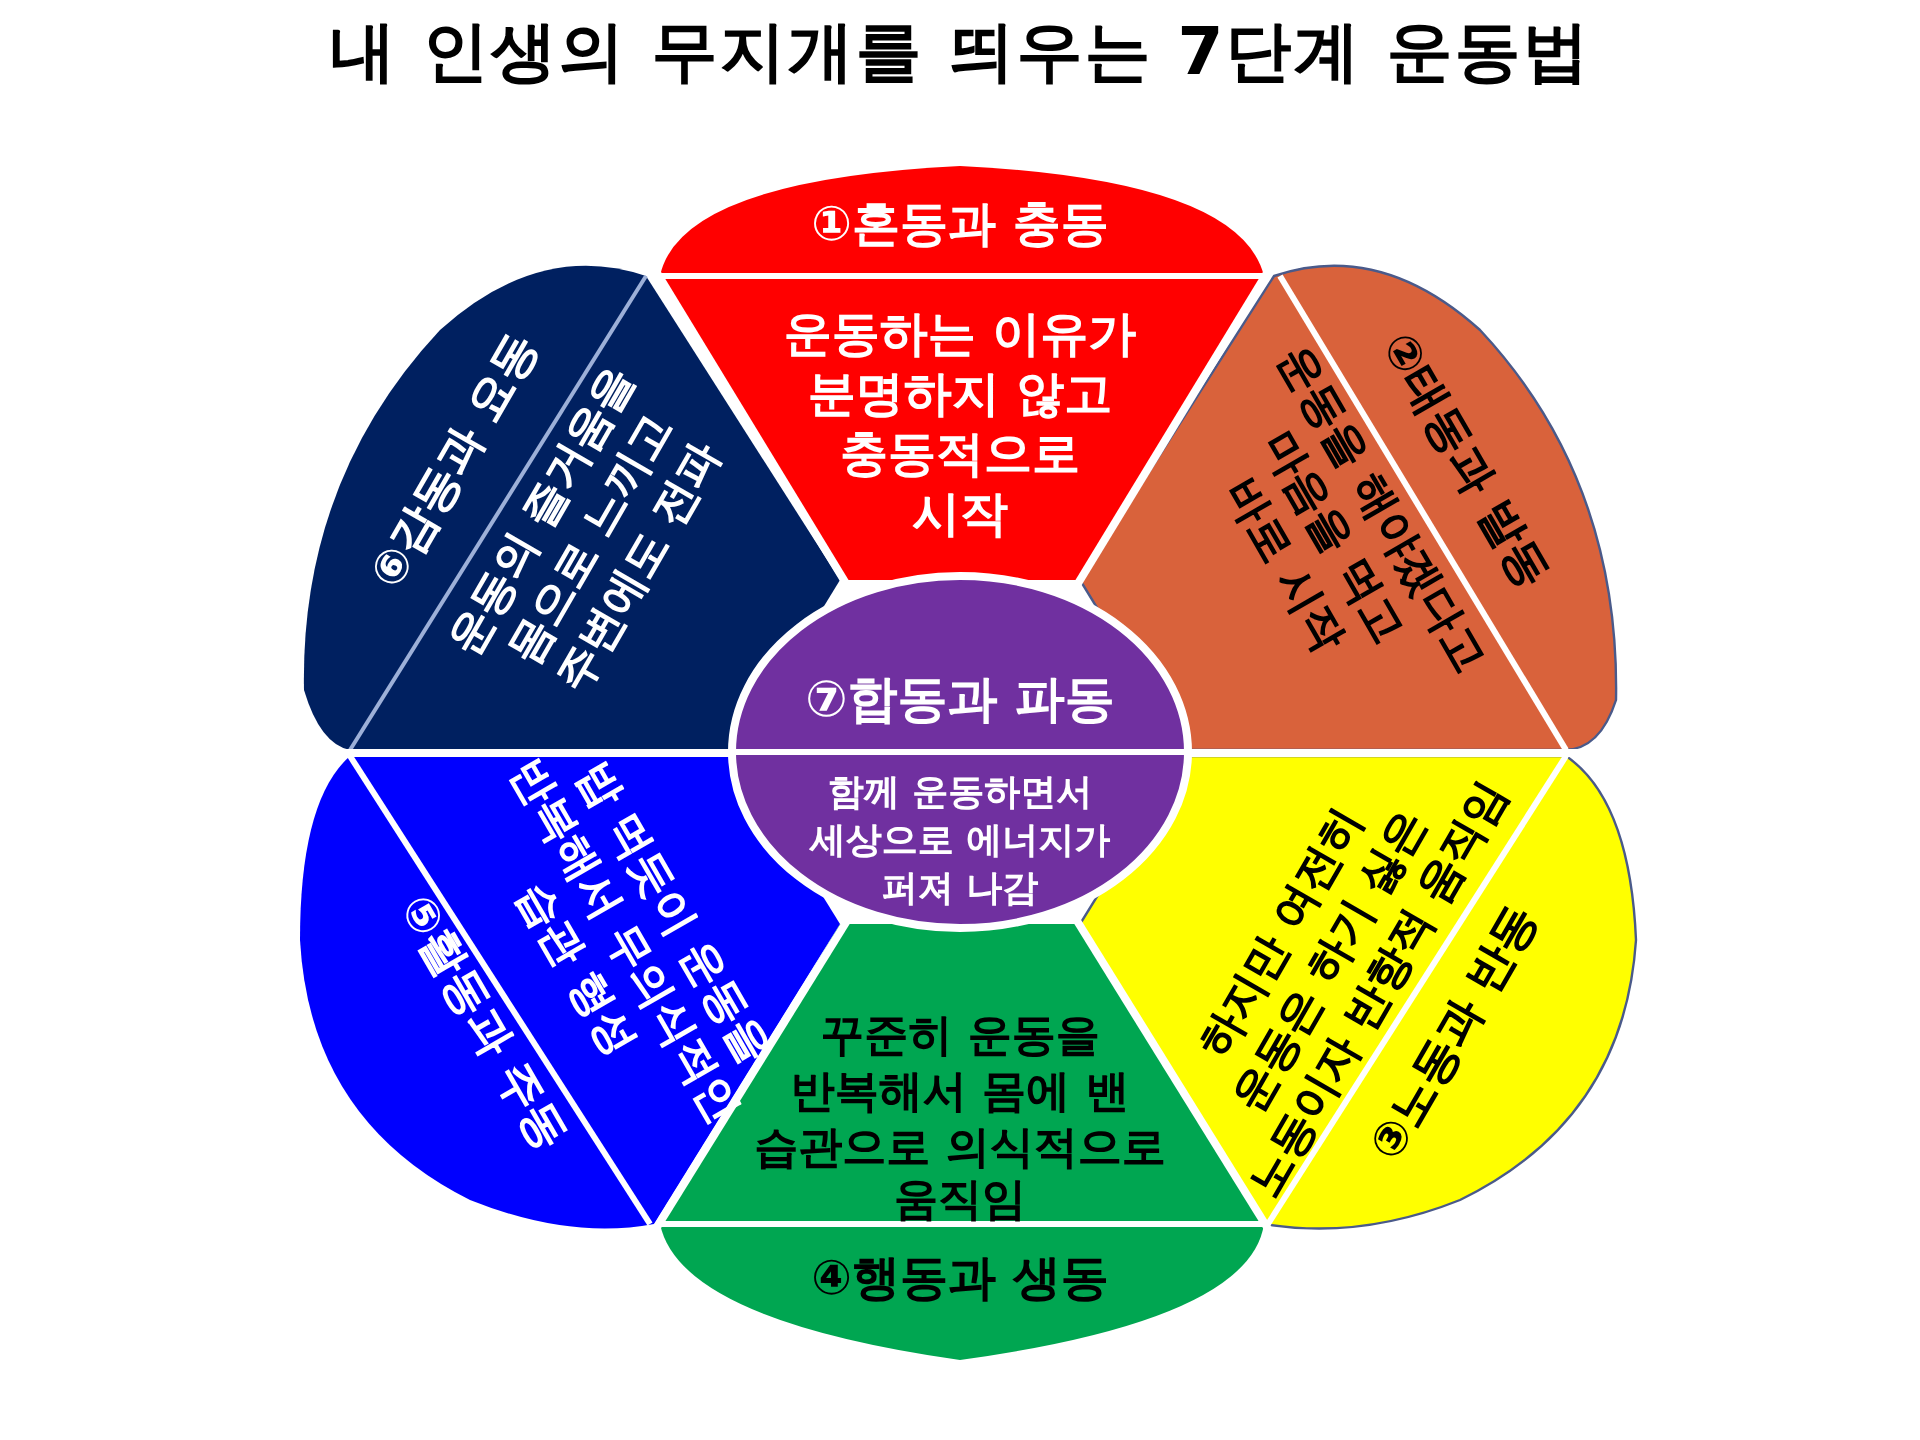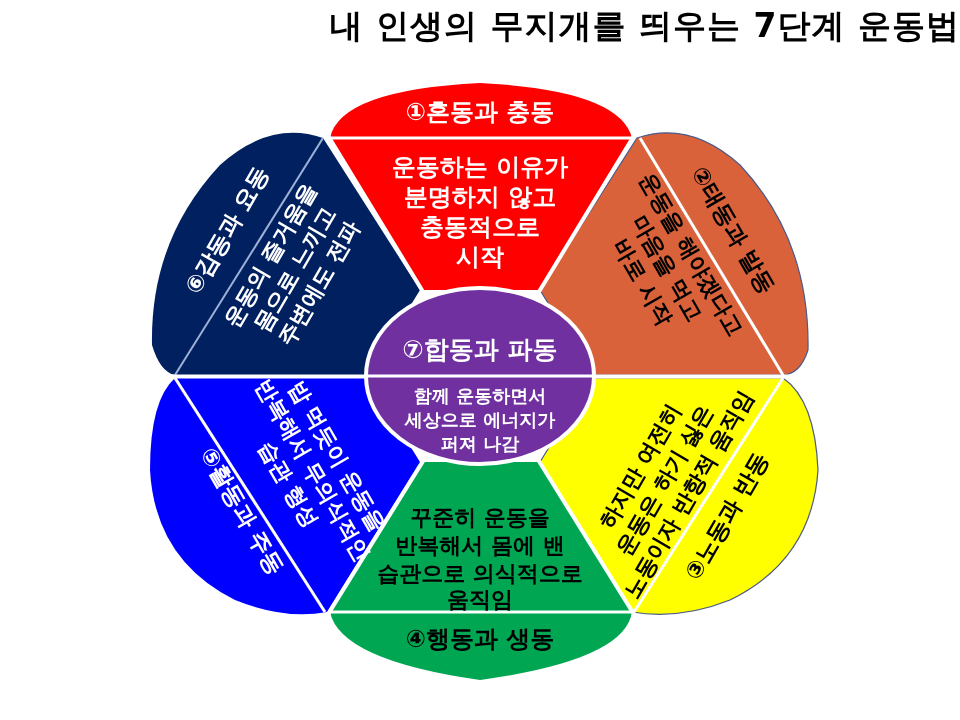--- a/index.html
+++ b/index.html
@@ -1,17 +1,17 @@
 <!DOCTYPE html>
 <html><head>
 <meta charset="utf-8">
 <style>
   html,body{margin:0;padding:0;background:#ffffff;}
   body{width:960px;height:720px;position:relative;overflow:hidden;font-family:"DejaVu Sans","Liberation Sans",sans-serif;}
-  .title{position:absolute;left:0;top:4px;width:960px;text-align:right;font-size:33px;font-weight:bold;color:#000;letter-spacing:1px;}
+  .title{position:absolute;left:0;top:4px;width:960px;text-align:center;font-size:33px;font-weight:bold;color:#000;letter-spacing:1px;}
   svg{position:absolute;left:0;top:0;}
   .lbl{font-family:"DejaVu Sans","Liberation Sans",sans-serif;font-weight:bold;}
 </style>
 </head>
 <body>
 
 <div class="title">내 인생의 무지개를 띄우는 7단계 운동법</div>
 
 <svg width="960" height="720" viewBox="0 0 960 720">
 

